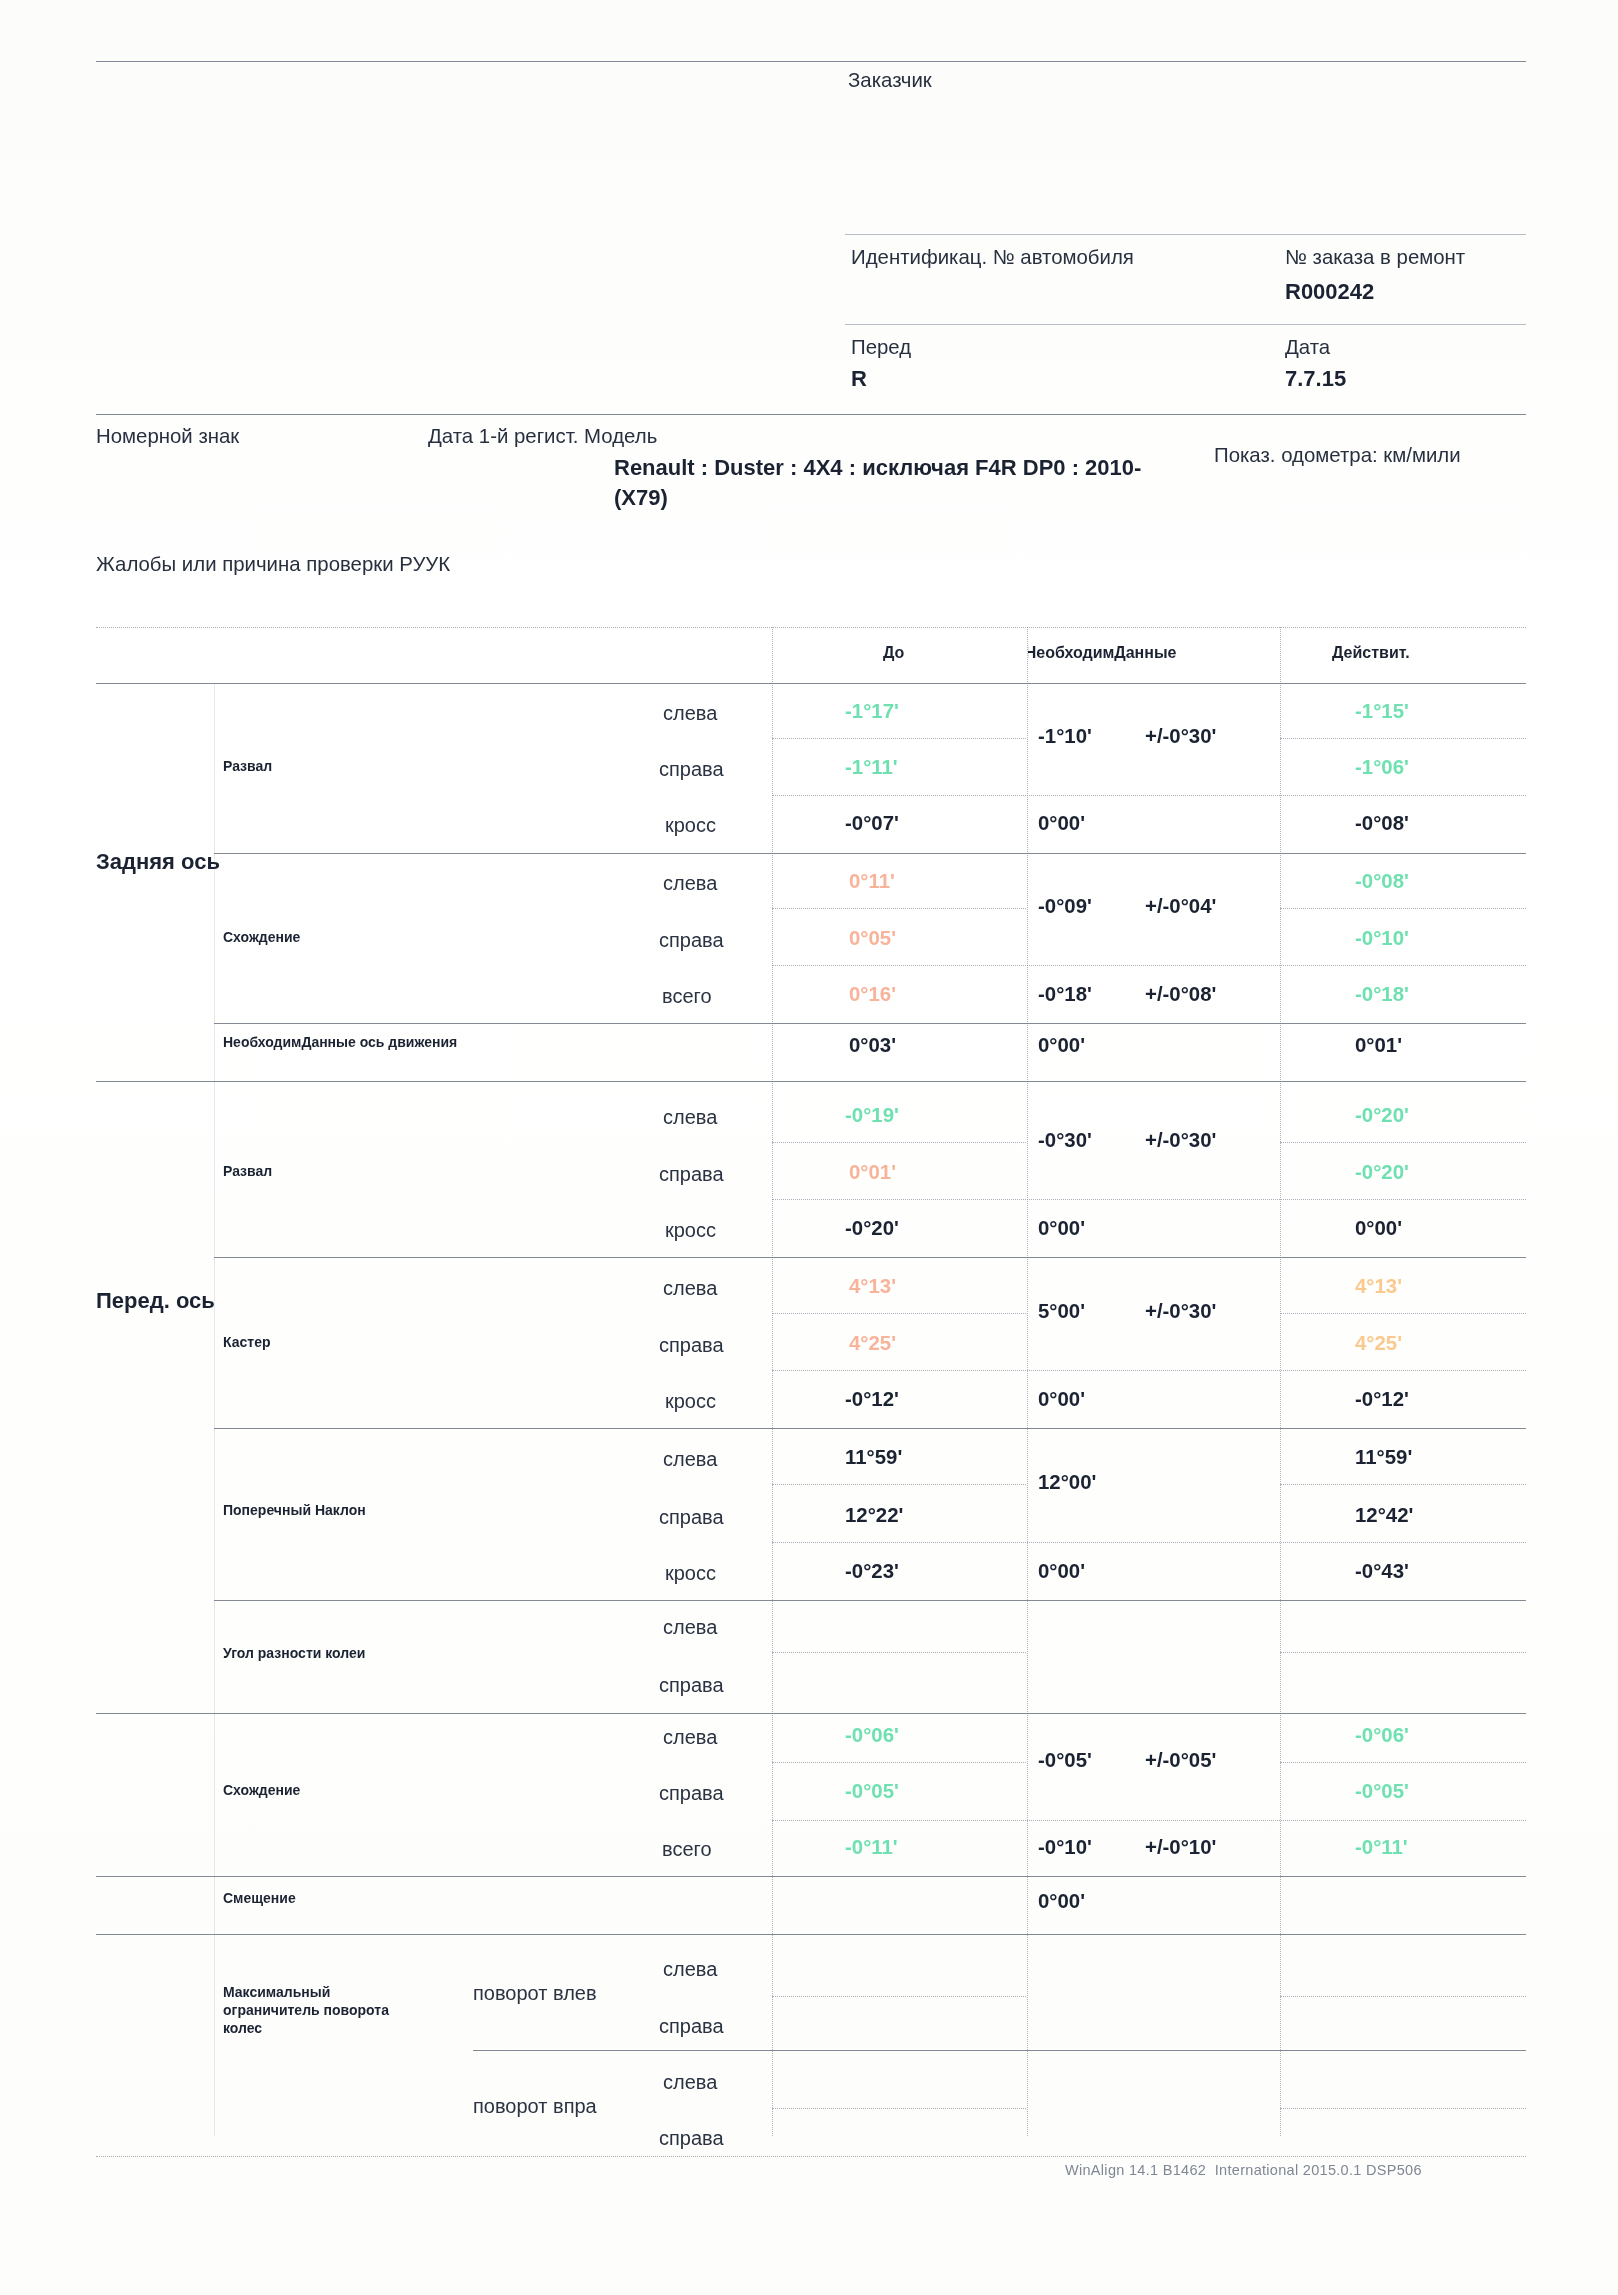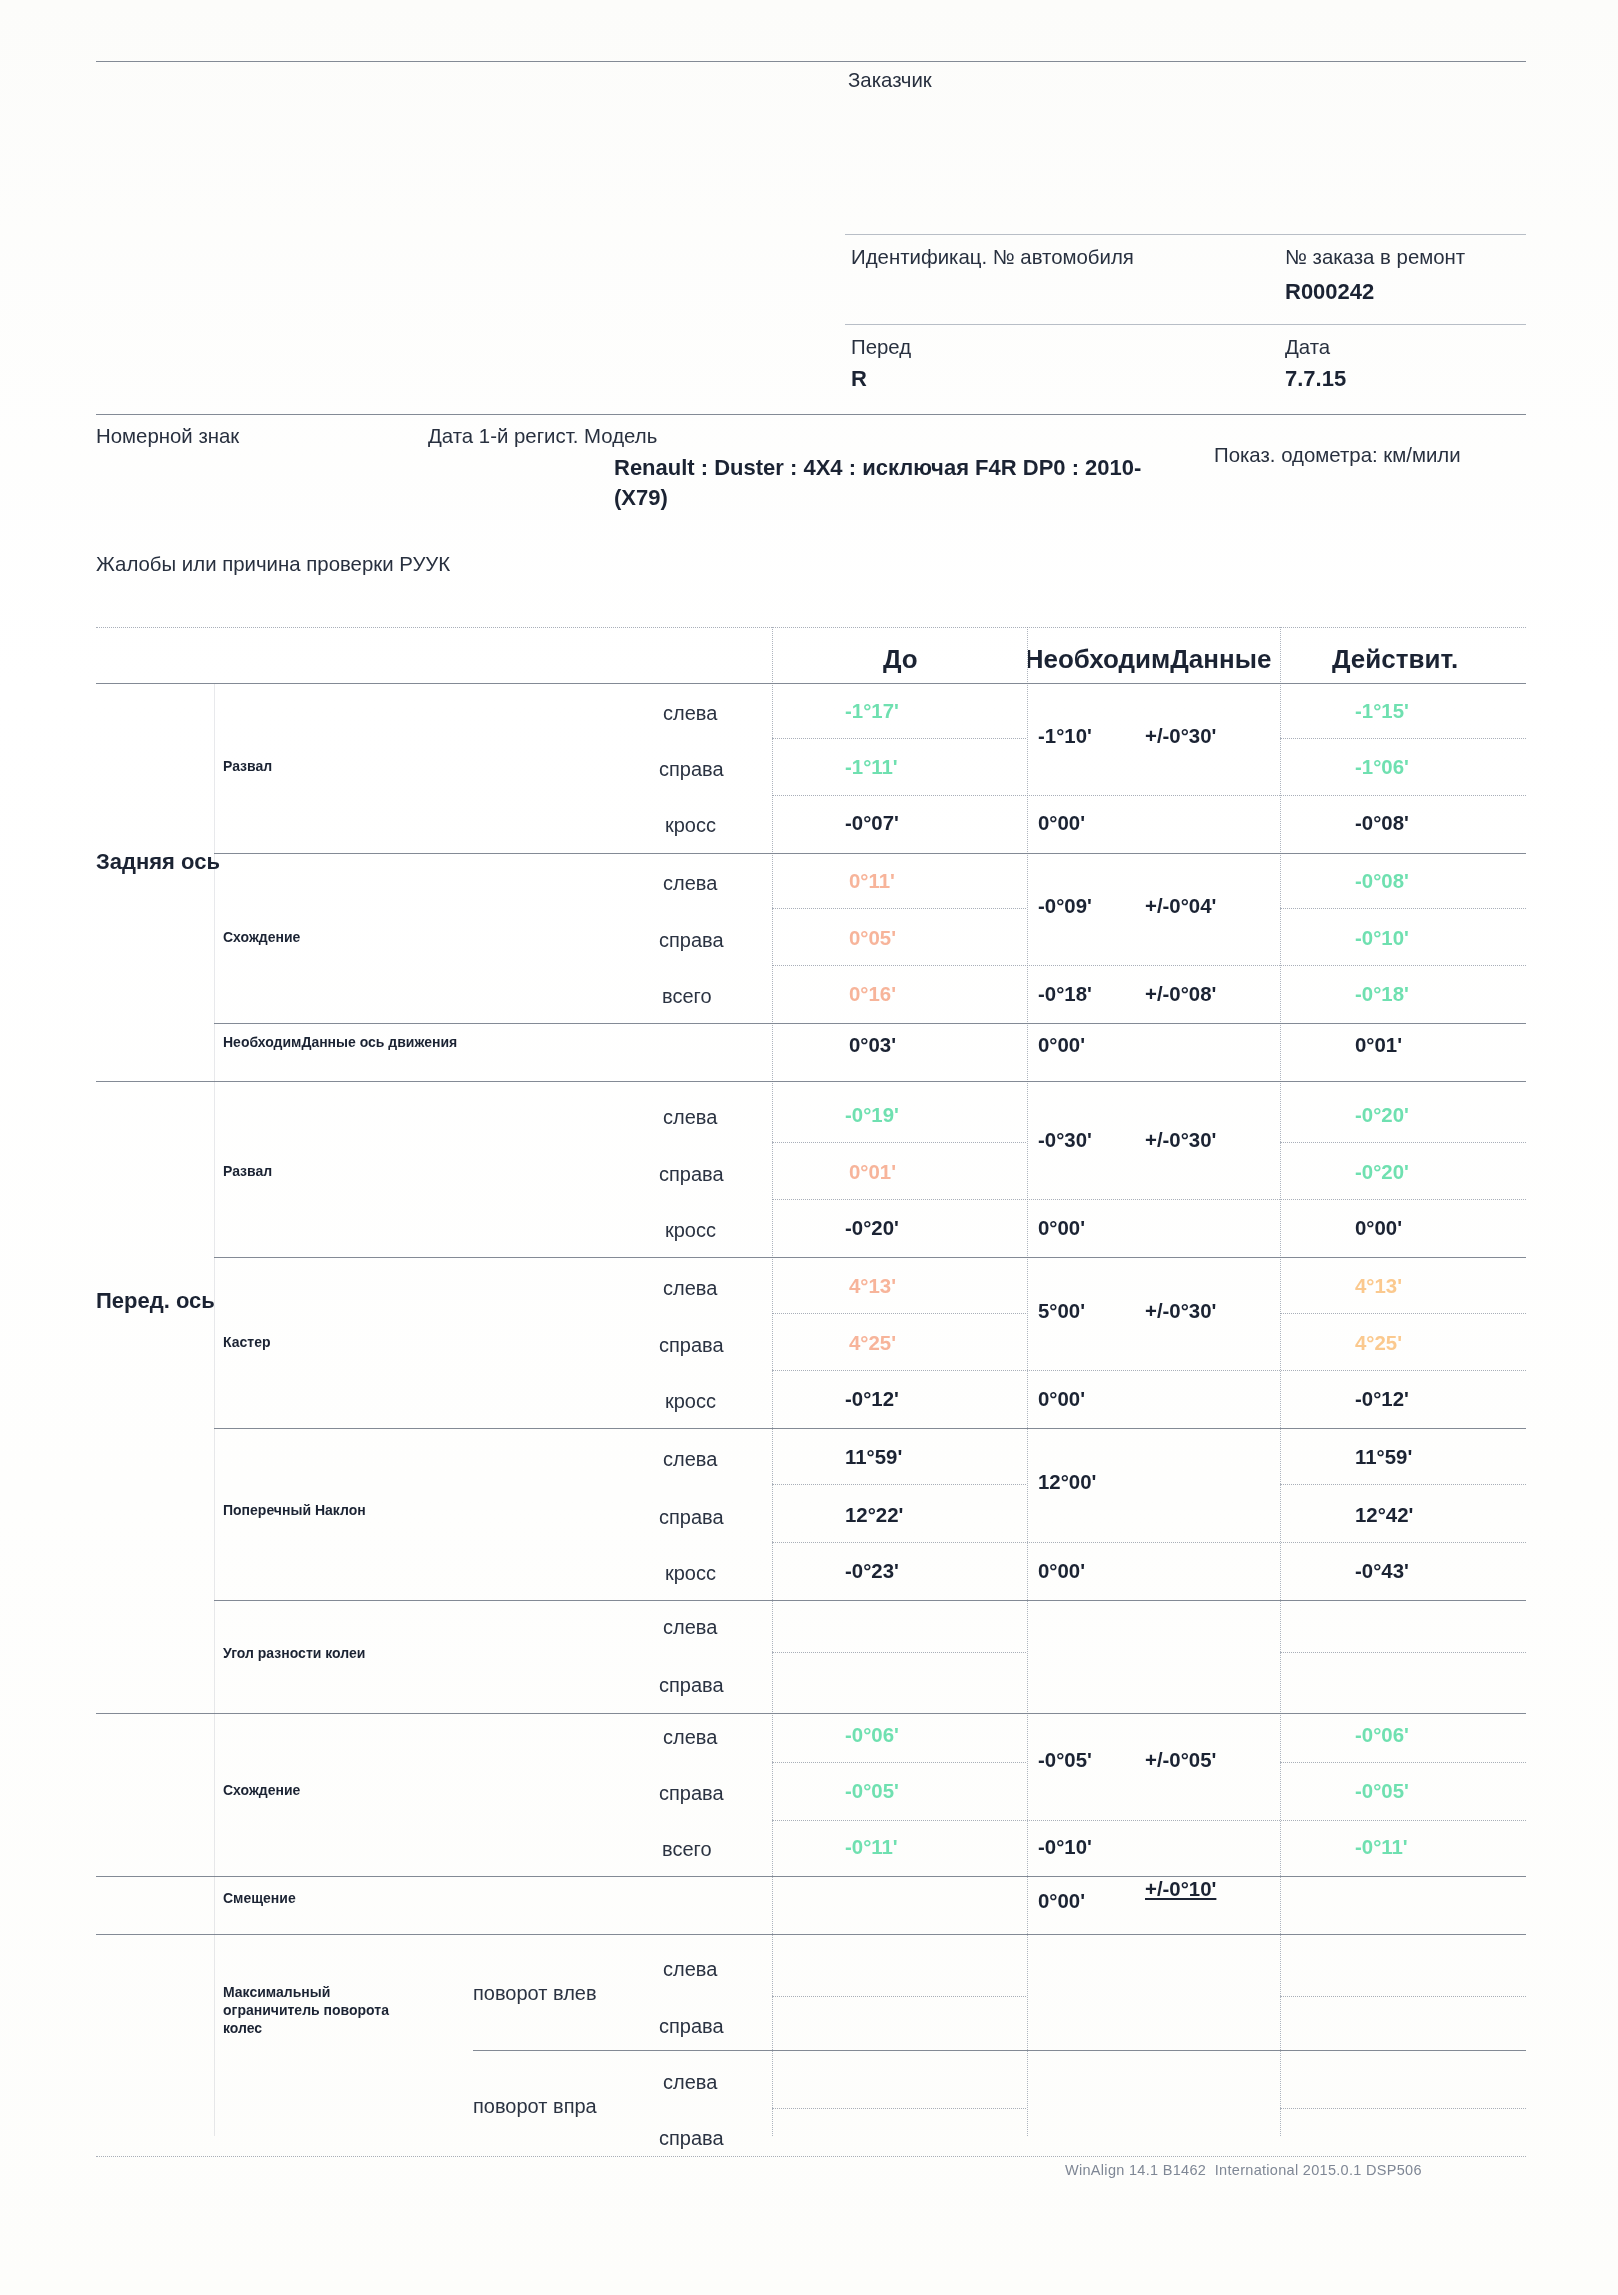--- a/index.html
+++ b/index.html
@@ -24,21 +24,21 @@
   .rule.solid-lite{border-top:1.3px solid #9aa2af;opacity:.7;}
   .vrule{position:absolute;width:0;border-left:1.3px dotted #9aa2af;opacity:.8;}
   .vrule.solid{border-left:1.3px solid #8089963b;}
 
   .t{position:absolute;white-space:pre;}
   .lbl{font-size:20.4px;color:#28303f;}
   .val{font-size:22px;color:#1b2333;font-weight:700;}
   .sec{font-size:22px;font-weight:700;color:#1b2333;}
   .grp{font-size:14px;font-weight:700;color:#1b2333;}
   .side{font-size:20px;color:#2b3342;}
-  .hd{font-size:26px;font-weight:700;color:#1b2333;}
+  .hd{font-size:16px;font-weight:700;color:#1b2333;}
   .num{font-size:20.4px;font-weight:700;color:#1b2333;}
   .num.green{color:#6fe0b0;}
   .num.orange{color:#f7b49a;}
   .num.gold{color:#fbc98e;}
   .foot{font-size:14.5px;color:#7f8795;letter-spacing:0.3px;}
   .model{font-size:22px;font-weight:700;color:#1b2333;line-height:1.28;}
   .clip-cell{overflow:hidden;}
 </style>
 </head>
 <body>
@@ -243,21 +243,21 @@
   <div class="t num" style="left:1145px;top:1749px;">+/-0°05'</div>
 
   <div class="t side" style="left:659px;top:1782px;">справа</div>
   <div class="t num green" style="left:845px;top:1780px;">-0°05'</div>
   <div class="t num green" style="left:1355px;top:1780px;">-0°05'</div>
 
   <div class="rule thin" style="left:772px;top:1820px;width:754px;"></div>
   <div class="t side" style="left:662px;top:1838px;">всего</div>
   <div class="t num green" style="left:845px;top:1836px;">-0°11'</div>
   <div class="t num" style="left:1038px;top:1836px;">-0°10'</div>
-  <div class="t num" style="left:1145px;top:1878px;text-decoration:underline;">+/-0°10'</div>
+  <div class="t num" style="left:1145px;top:1836px;">+/-0°10'</div>
   <div class="t num green" style="left:1355px;top:1836px;">-0°11'</div>
 
   <div class="rule" style="left:96px;top:1876px;width:1430px;"></div>
 
   <div class="t grp" style="left:223px;top:1890px;">Смещение</div>
   <div class="t num" style="left:845px;top:1890px;"></div>
   <div class="t num" style="left:1038px;top:1890px;">0°00'</div>
   <div class="t num" style="left:1355px;top:1890px;"></div>
 
   <div class="rule" style="left:96px;top:1934px;width:1430px;"></div>

